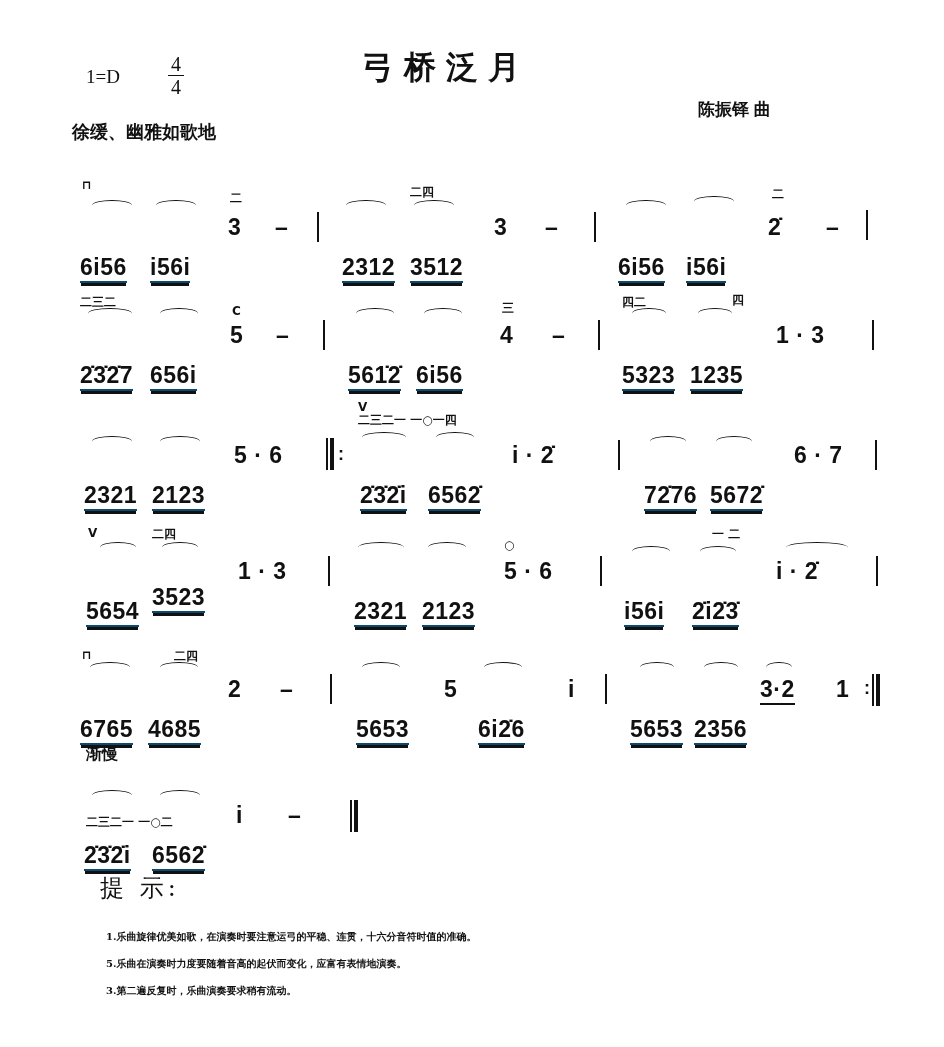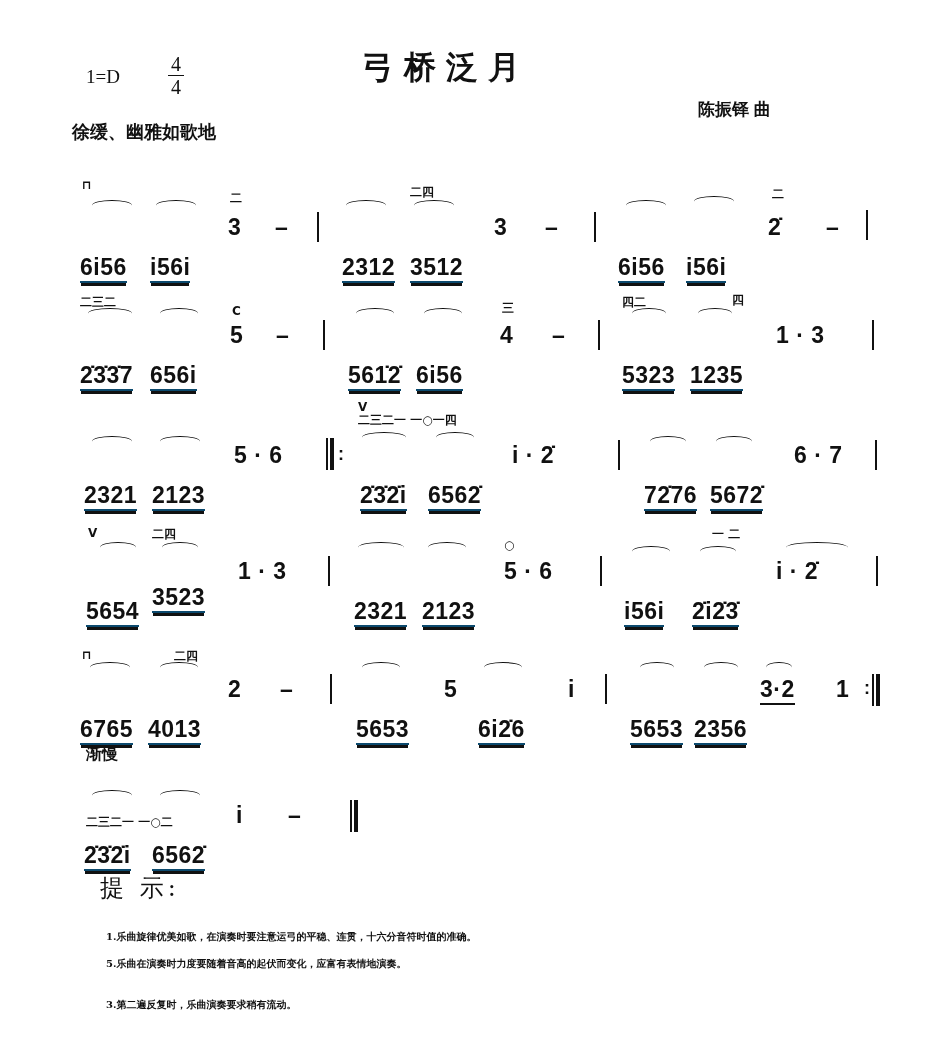--- a/index.html
+++ b/index.html
@@ -72,21 +72,21 @@
   <span class="mark" style="left:232px;top:14px;">C</span>
   <span class="mark" style="left:502px;top:10px;">三</span>
   <span class="mark" style="left:622px;top:4px;">四二</span>
   <div class="slur" style="left:88px;top:18px;width:44px;"></div>
   <div class="slur" style="left:160px;top:18px;width:38px;"></div>
   <div class="slur" style="left:356px;top:18px;width:38px;"></div>
   <div class="slur" style="left:424px;top:18px;width:38px;"></div>
   <div class="slur" style="left:632px;top:18px;width:34px;"></div>
   <div class="slur" style="left:698px;top:18px;width:34px;"></div>
   <span class="mark" style="left:732px;top:2px;">四</span>
-  <span class="tok u2" style="left:80px;top:32px;">2̇3̇3̇7</span>
+  <span class="tok u2" style="left:80px;top:32px;">2̇3̇2̇7</span>
   <span class="tok u2" style="left:150px;top:32px;">656i</span>
   <span class="tok" style="left:230px;top:32px;">5</span>
   <span class="tok" style="left:276px;top:32px;">–</span>
   <div class="bar" style="left:323px;top:30px;"></div>
   <span class="tok u2" style="left:348px;top:32px;">561̇2̇</span>
   <span class="tok u2" style="left:416px;top:32px;">6i56</span>
   <span class="tok" style="left:500px;top:32px;">4</span>
   <span class="tok" style="left:552px;top:32px;">–</span>
   <div class="bar" style="left:598px;top:30px;"></div>
   <span class="tok u2" style="left:622px;top:32px;">5323</span>
@@ -149,21 +149,21 @@
   <span class="mark" style="left:82px;top:8px;">⊓</span>
   <span class="mark" style="left:174px;top:8px;">二四</span>
   <div class="slur" style="left:90px;top:22px;width:40px;"></div>
   <div class="slur" style="left:160px;top:22px;width:38px;"></div>
   <div class="slur" style="left:362px;top:22px;width:38px;"></div>
   <div class="slur" style="left:484px;top:22px;width:38px;"></div>
   <div class="slur" style="left:640px;top:22px;width:34px;"></div>
   <div class="slur" style="left:704px;top:22px;width:34px;"></div>
   <div class="slur" style="left:766px;top:22px;width:26px;"></div>
   <span class="tok u2" style="left:80px;top:36px;">6765</span>
-  <span class="tok u2" style="left:148px;top:36px;">4013</span>
+  <span class="tok u2" style="left:148px;top:36px;">4685</span>
   <span class="tok" style="left:228px;top:36px;">2</span>
   <span class="tok" style="left:280px;top:36px;">–</span>
   <div class="bar" style="left:330px;top:34px;"></div>
   <span class="tok u2" style="left:356px;top:36px;">5653</span>
   <span class="tok" style="left:444px;top:36px;">5</span>
   <span class="tok u2" style="left:478px;top:36px;">6i2̇6</span>
   <span class="tok" style="left:568px;top:36px;">i</span>
   <div class="bar" style="left:605px;top:34px;"></div>
   <span class="tok u2" style="left:630px;top:36px;">5653</span>
   <span class="tok u2" style="left:694px;top:36px;">2356</span>
@@ -181,13 +181,13 @@
   <span class="tok u2" style="left:84px;top:32px;">2̇3̇2̇i</span>
   <span class="tok u2" style="left:152px;top:32px;">6562̇</span>
   <span class="tok" style="left:236px;top:32px;">i</span>
   <span class="tok" style="left:288px;top:32px;">–</span>
   <div class="dbar" style="left:350px;top:30px;"></div>
 </div>
 
 <div class="abs tips-h">提 示:</div>
 <div class="abs tip" style="top:930px;">1.乐曲旋律优美如歌，在演奏时要注意运弓的平稳、连贯，十六分音符时值的准确。</div>
 <div class="abs tip" style="top:957px;">5.乐曲在演奏时力度要随着音高的起伏而变化，应富有表情地演奏。</div>
-<div class="abs tip" style="top:984px;margin-top:14px;">3.第二遍反复时，乐曲演奏要求稍有流动。</div>
+<div class="abs tip" style="top:984px;">3.第二遍反复时，乐曲演奏要求稍有流动。</div>
 
 </body></html>

